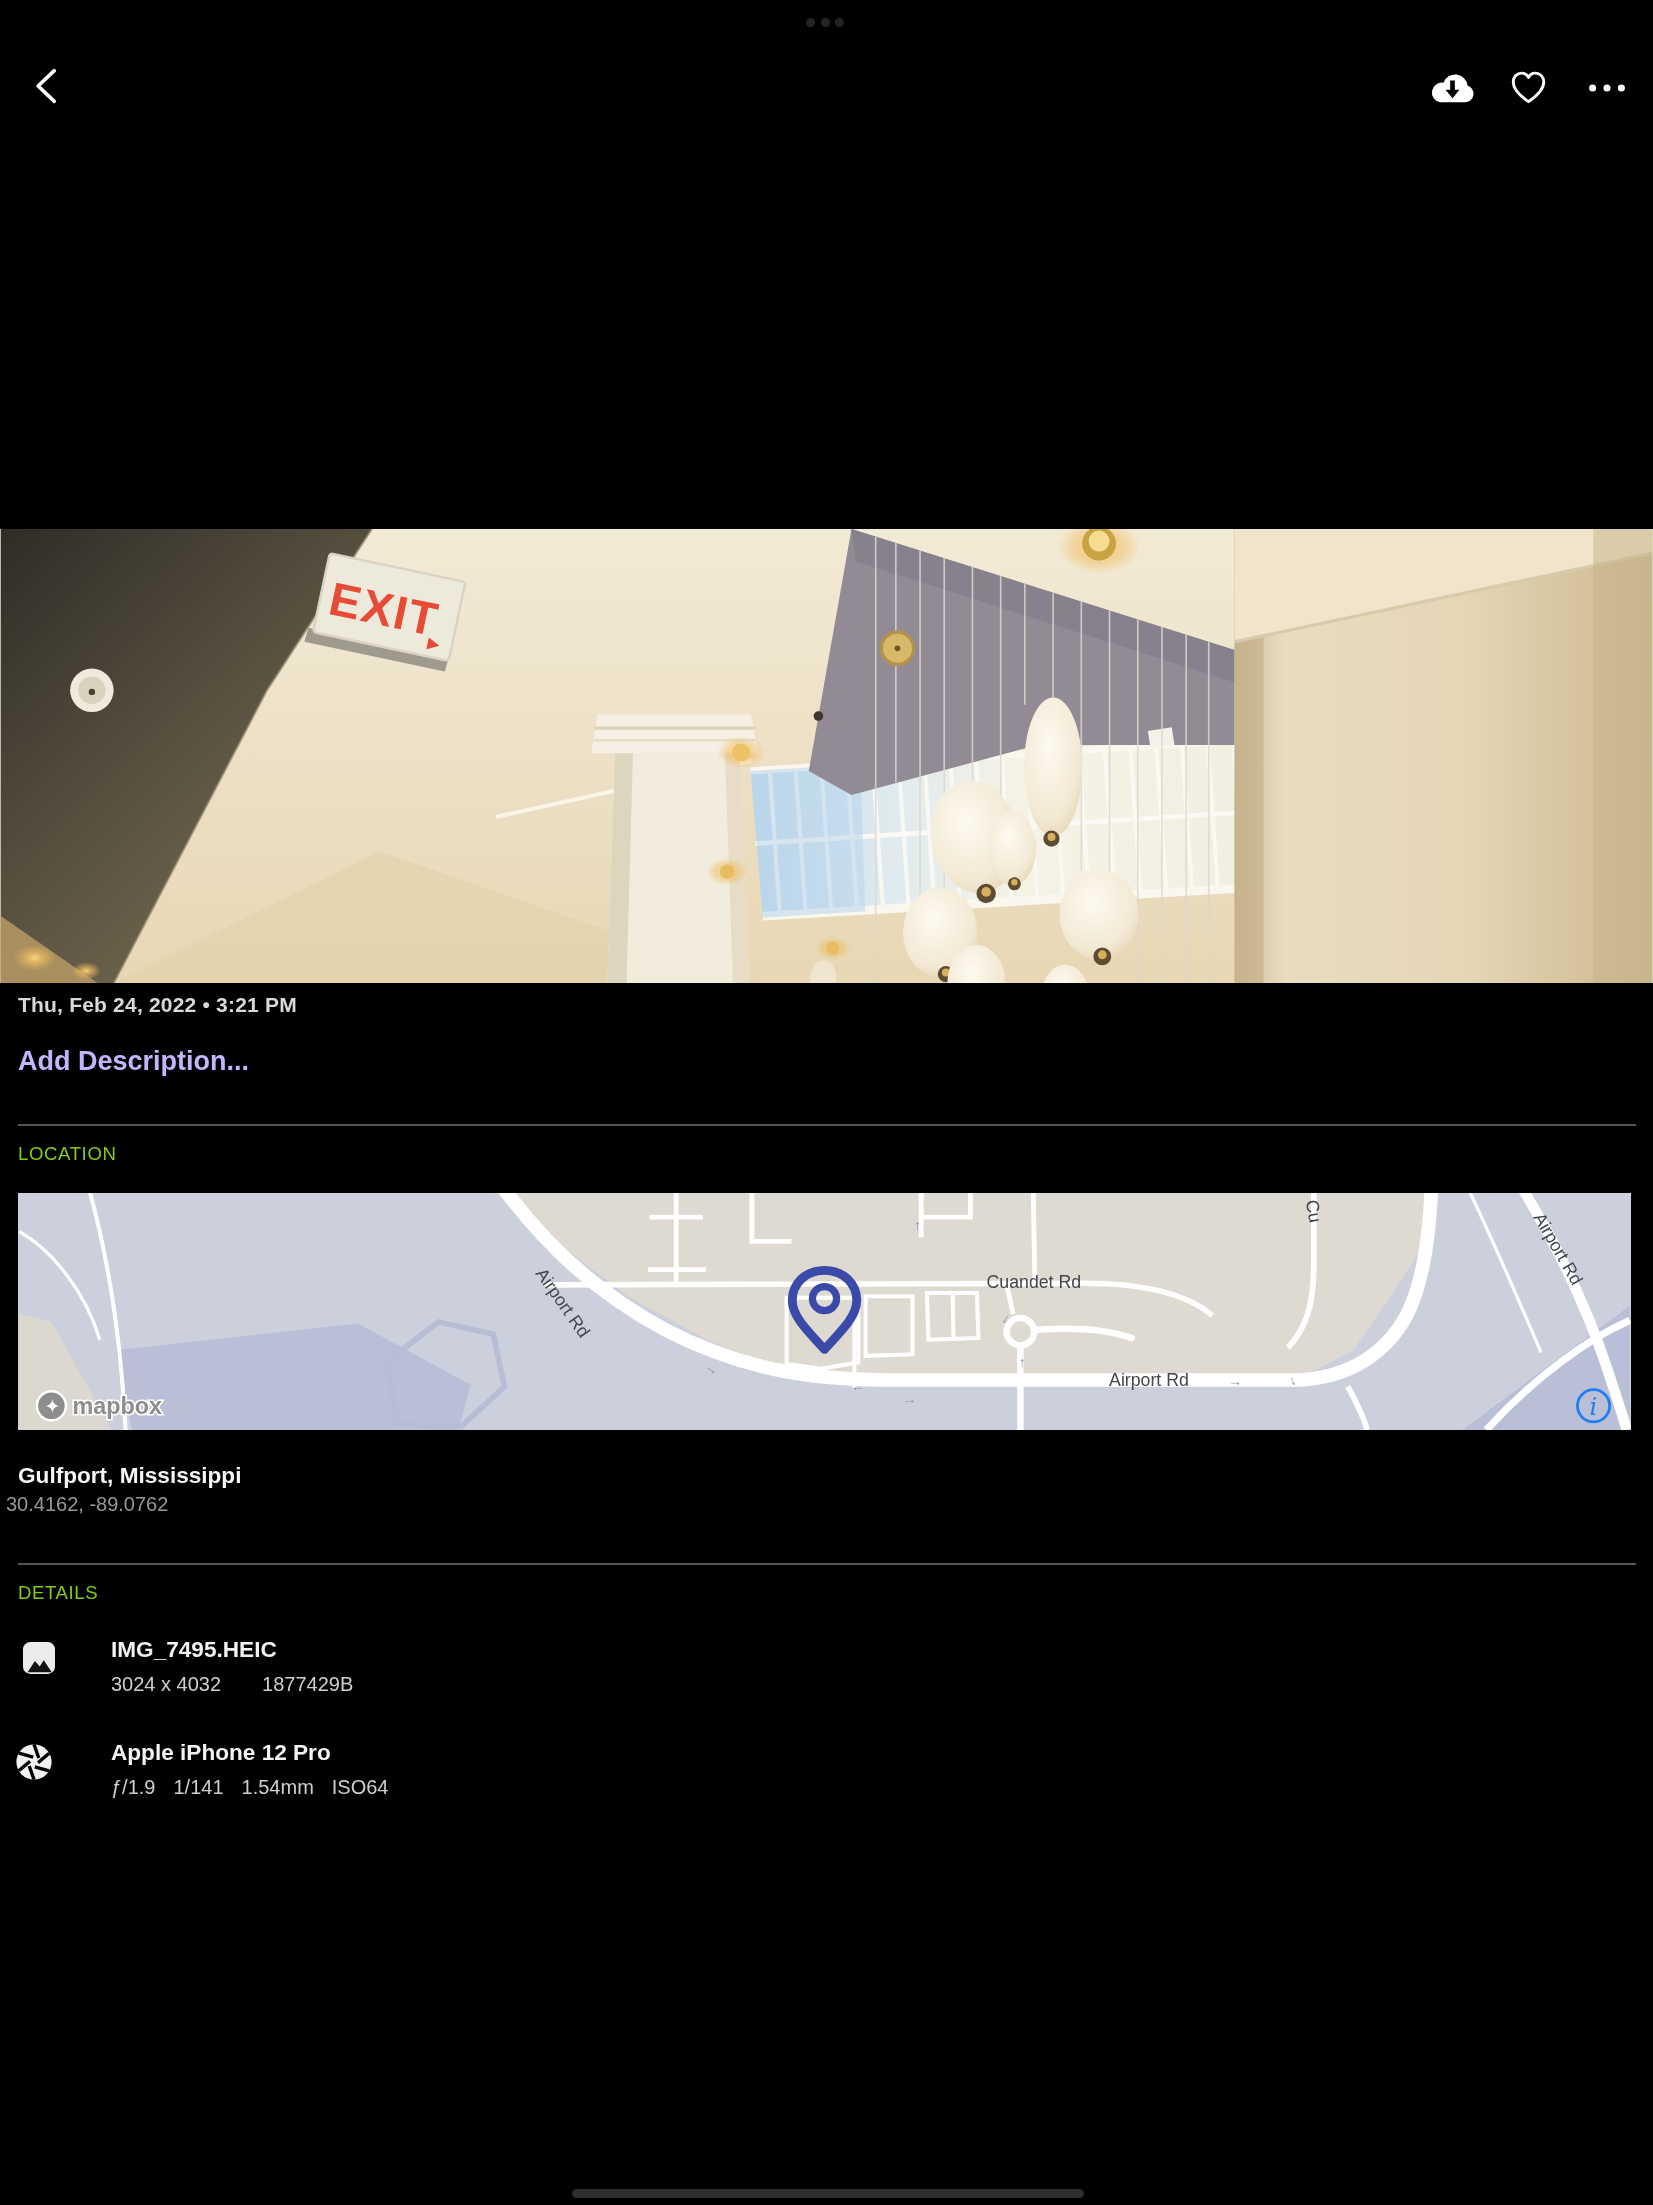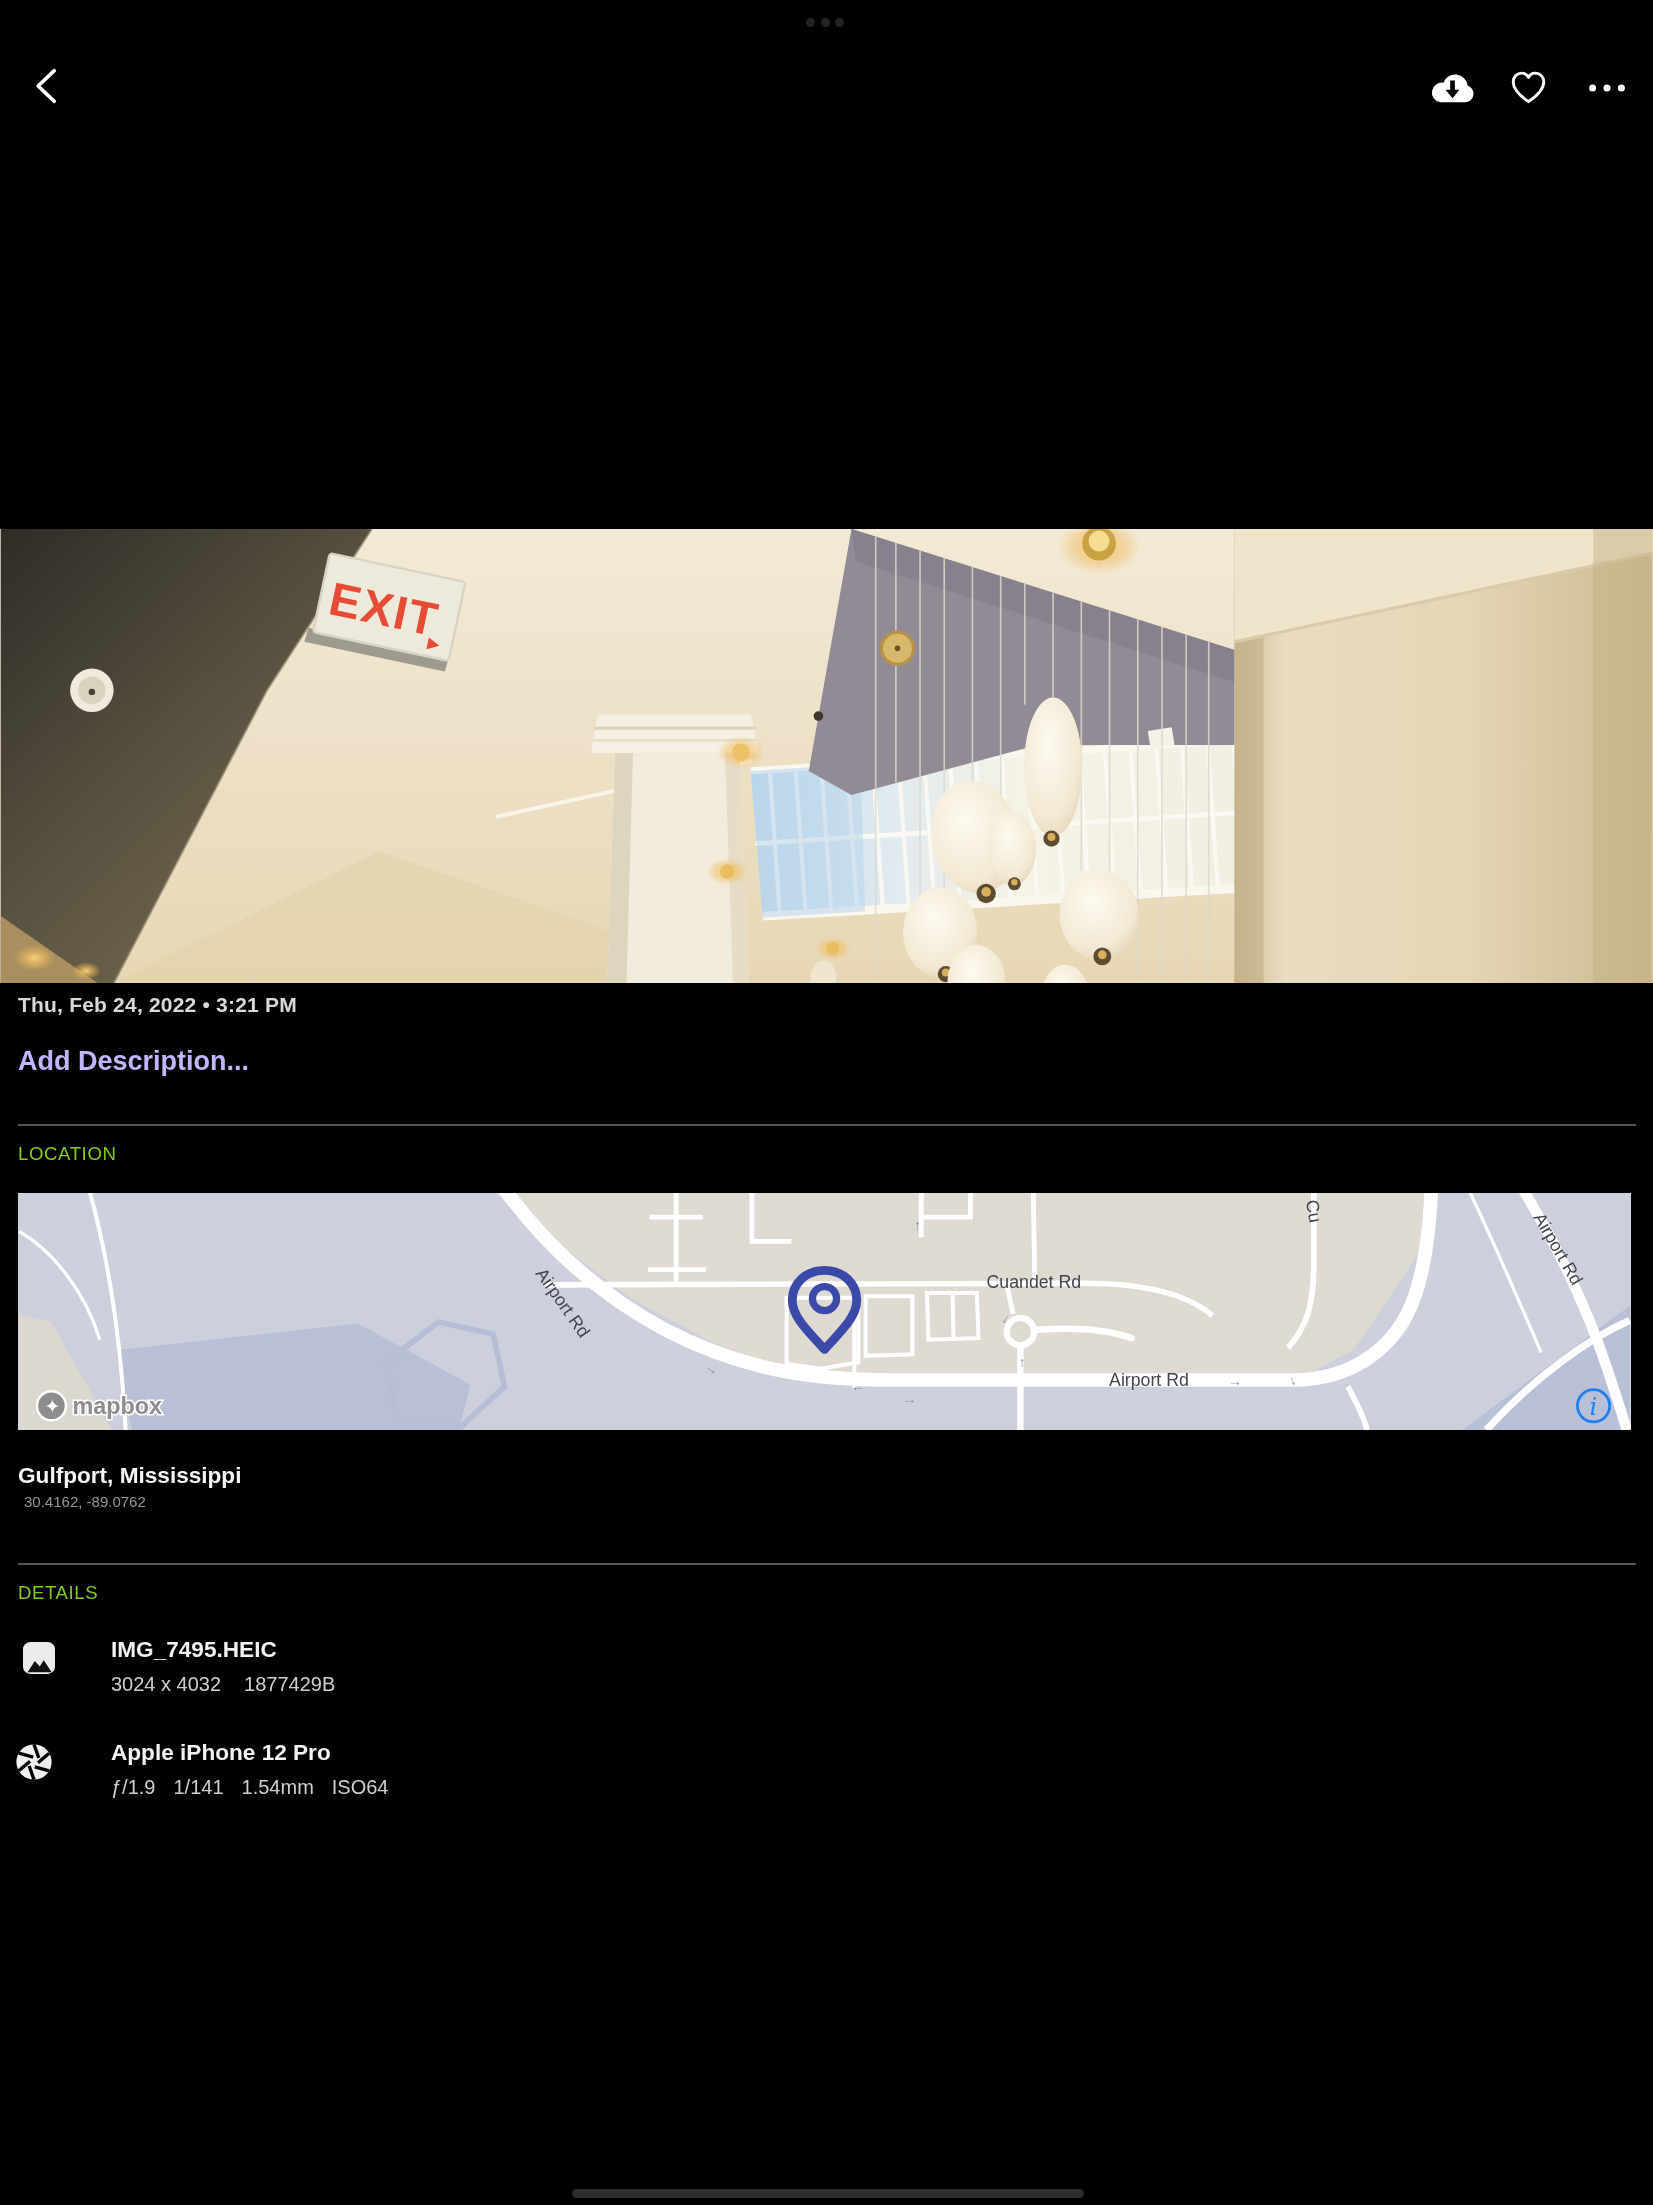--- a/index.html
+++ b/index.html
@@ -28,26 +28,26 @@
   .divider{left:18px;width:1618px;height:1.6px;background:#555;}
   .div1{top:1124px;}
   .div2{top:1563px;}
   .sec-header{left:18px;color:#84cc16;font-size:18.6px;font-weight:500;letter-spacing:0.6px;}
   .loc-h{top:1143px;}
   .det-h{top:1582px;}
 
   .map-wrap{left:18px;top:1193px;width:1613px;height:237px;background:#ccd0dd;overflow:hidden;cursor:pointer;}
 
   .place{left:18px;top:1463px;color:#f5f5f5;font-size:22.6px;font-weight:700;}
-  .coords{left:24px;top:1493px;color:#979797;font-size:15px;}
+  .coords{left:6px;top:1493px;color:#979797;font-size:20px;}
 
   .det-title{color:#f2f2f2;font-size:22.6px;font-weight:700;}
   .det-sub{color:#cfcfcf;font-size:20px;}
   .det-sub span{margin-right:18px;}
-  .det-sub .gap-lg{margin-right:23px;}
+  .det-sub .gap-lg{margin-right:41px;}
   .row1-title{left:111px;top:1637px;}
   .row1-sub{left:111px;top:1673px;}
   .row2-title{left:111px;top:1740px;}
   .row2-sub{left:111px;top:1776px;}
 
   .img-icon{left:23.4px;top:1642px;width:32px;height:32px;background:#ececec;border-radius:7.3px;
             display:flex;align-items:flex-end;justify-content:center;}
   .cam-icon{left:13.7px;top:1742px;}
 
   .home-indicator{left:572px;top:2189px;width:512px;height:9px;border-radius:4.8px;background:#2d2d2d;cursor:pointer;}

